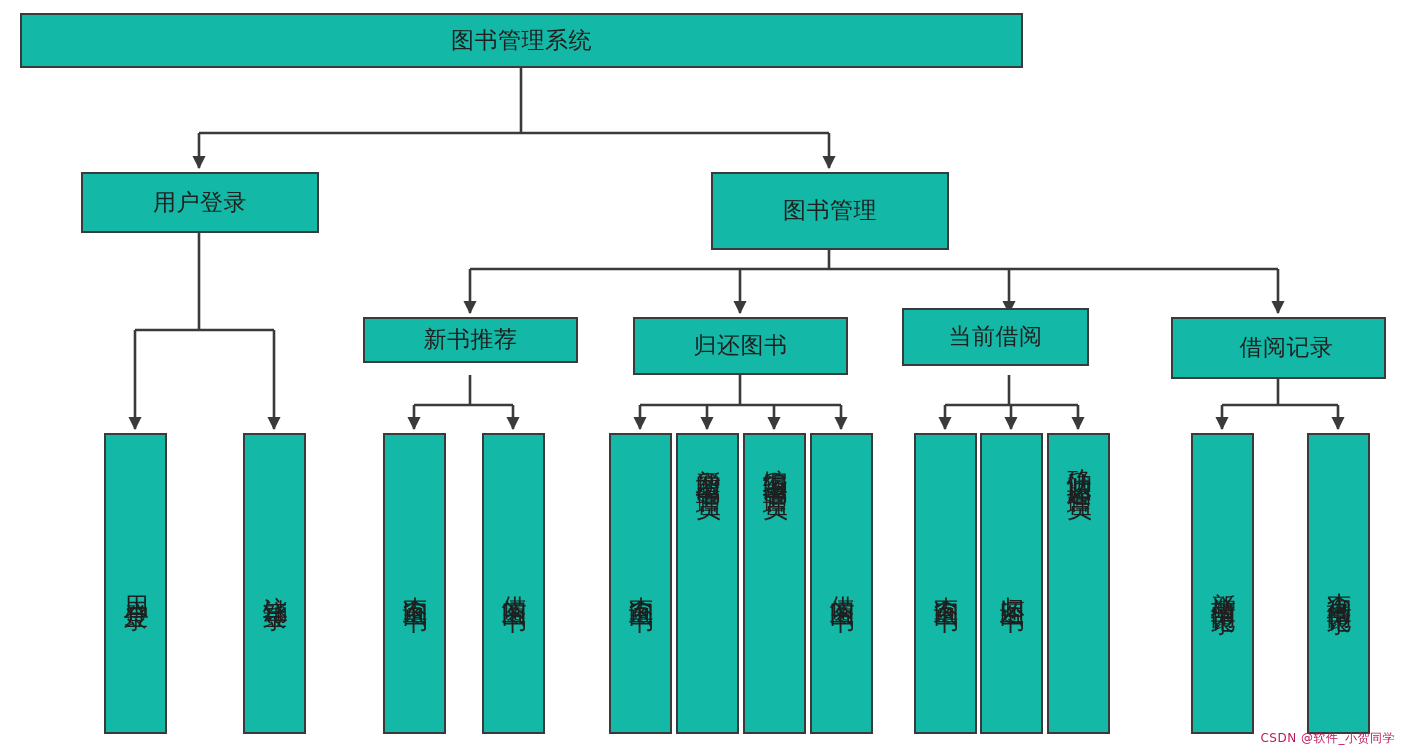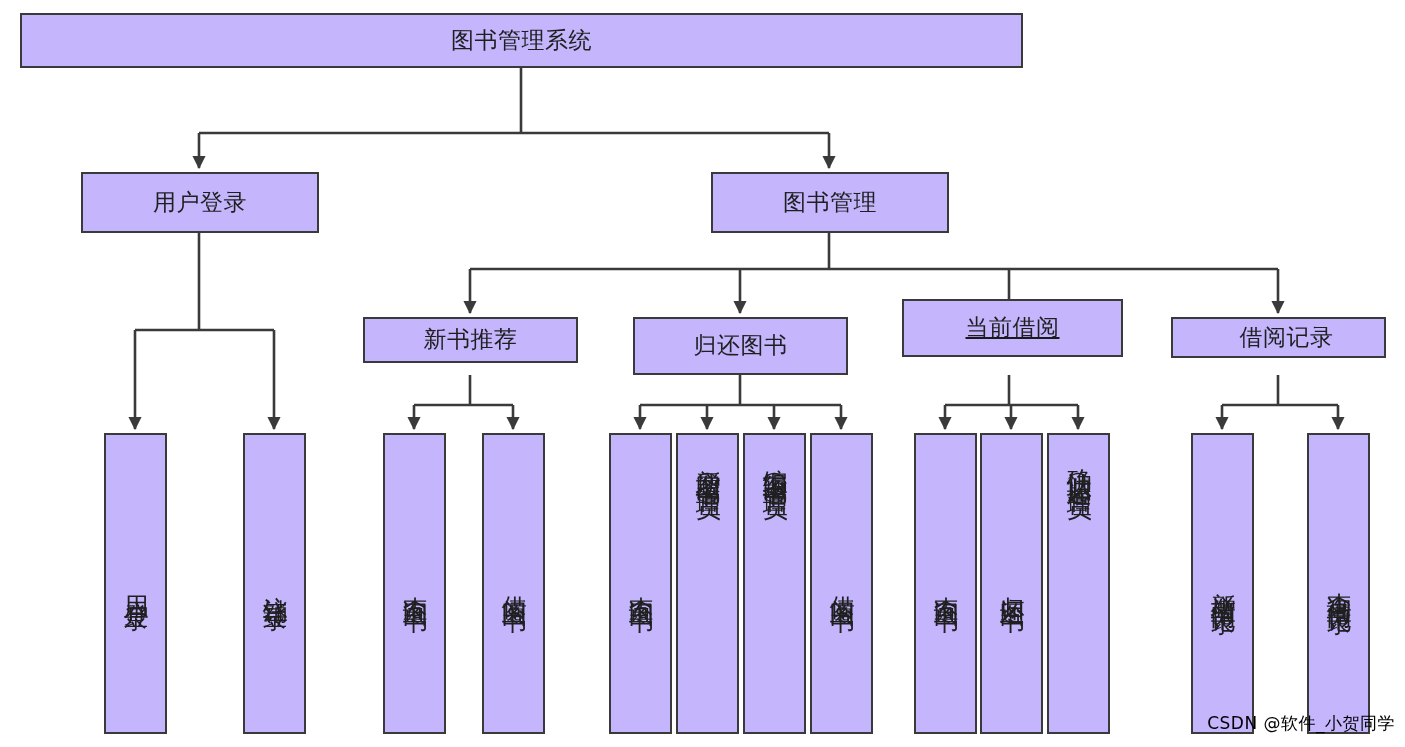--- a/index.html
+++ b/index.html
@@ -21,21 +21,21 @@
     position: absolute;
     left: 0;
     top: 0;
     width: 1405px;
     height: 747px;
   }
   .node-box {
     position: absolute;
     box-sizing: border-box;
     border: 2.5px solid #3a3a3a;
-    background: #c4b5fd;
+    background: #14b8a6;
     display: flex;
     align-items: center;
     justify-content: center;
     color: #1a1a1a;
   }
   .node-label {
     display: block;
     text-align: center;
     line-height: 1.18;
     white-space: pre;
@@ -59,23 +59,23 @@
     letter-spacing: 4px;
     line-height: 1.05;
   }
   .vert.center-v {
     align-items: center;
     padding-top: 0;
   }
   #watermark {
     position: absolute;
     right: 10px;
-    bottom: 12px;
-    font-size: 17px;
-    color: #000000;
+    bottom: 0;
+    font-size: 12px;
+    color: #be185d;
     letter-spacing: 0.5px;
     white-space: nowrap;
     font-family: "DejaVu Sans", "Liberation Sans", sans-serif;
   }
 </style>
 </head>
 <body>
 
 <div id="canvas">
 
@@ -130,37 +130,37 @@
   </svg>
 
   <div class="node-box horiz root" style="left:20px; top:13px; width:1003px; height:55px;">
     <span class="node-label">图书管理系统</span>
   </div>
 
   <div class="node-box horiz" style="left:81px; top:172px; width:238px; height:61px;">
     <span class="node-label">用户登录</span>
   </div>
 
-  <div class="node-box horiz" style="left:711px; top:172px; width:238px; height:61px;">
+  <div class="node-box horiz" style="left:711px; top:172px; width:238px; height:78px;">
     <span class="node-label">图书管理</span>
   </div>
 
   <div class="node-box horiz" style="left:363px; top:317px; width:215px; height:46px;">
     <span class="node-label">新书推荐</span>
   </div>
 
   <div class="node-box horiz" style="left:633px; top:317px; width:215px; height:58px;">
     <span class="node-label">归还图书</span>
   </div>
 
-  <div class="node-box horiz" style="left:902px; top:299px; width:221px; height:58px;text-decoration:underline;">
+  <div class="node-box horiz" style="left:902px; top:308px; width:187px; height:58px;">
     <span class="node-label">当前借阅</span>
   </div>
 
-  <div class="node-box horiz" style="left:1171px; top:317px; width:215px; height:41px;padding-left:16px;">
+  <div class="node-box horiz" style="left:1171px; top:317px; width:215px; height:62px;padding-left:16px;">
     <span class="node-label">借阅记录</span>
   </div>
 
   <div class="node-box vert center-v" style="left:104px; top:433px; width:63px; height:301px;">
     <span class="node-label">用户登录</span>
   </div>
 
   <div class="node-box vert center-v" style="left:243px; top:433px; width:63px; height:301px;">
     <span class="node-label">注销登录</span>
   </div>

